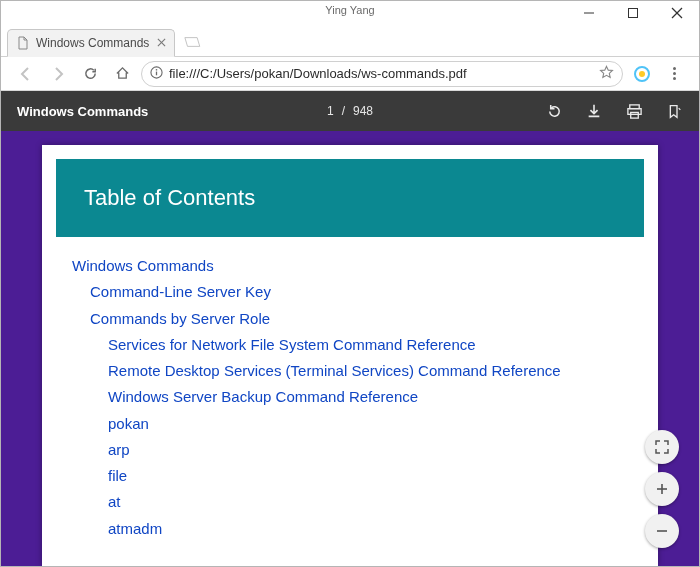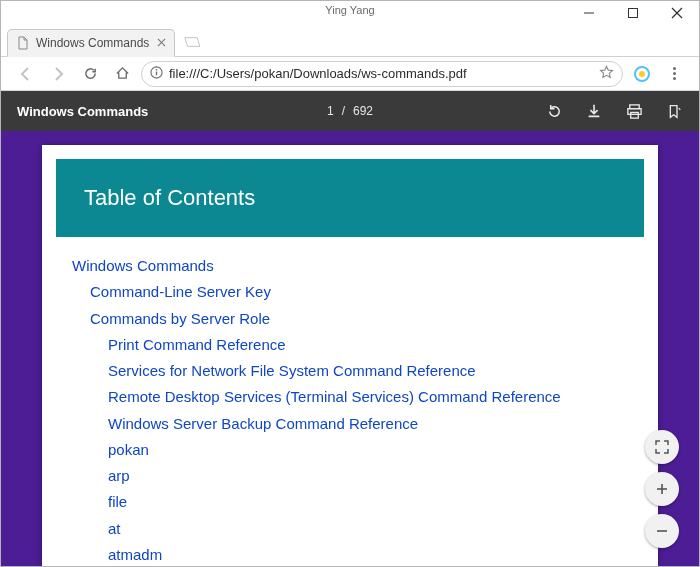--- a/index.html
+++ b/index.html
@@ -148,21 +148,21 @@
           <span></span>
         </div>
     </div>
   </div>
 
   <div class="pdfbar">
     <span class="pdf-title">Windows Commands</span>
     <span class="pdf-page">
       <span>1</span>
       <span>/</span>
-      <span>692</span>
+      <span>948</span>
     </span>
     <div class="pdf-actions">
       <span class="pdf-icn">
         <svg viewBox="0 0 18 18" width="17" height="17">
             <path d="M4 9a5 5 0 1 0 1.6-3.7" fill="none" stroke="currentColor" stroke-width="1.6"></path>
             <path d="M5 2v4h4" fill="none" stroke="currentColor" stroke-width="1.6"></path>
           </svg>
       </span>
       <span class="pdf-icn">
         <svg viewBox="0 0 18 18" width="16" height="16">
@@ -185,21 +185,20 @@
     </div>
   </div>
 
   <div class="viewport">
     <div class="page">
       <div class="toc-banner">Table of Contents</div>
       <div class="toc-body" id="toc-body">
           <div class="lnk lv1">Windows Commands</div>
           <div class="lnk lv2">Command-Line Server Key</div>
           <div class="lnk lv2">Commands by Server Role</div>
-          <div class="lnk lv3">Print Command Reference</div>
           <div class="lnk lv3">Services for Network File System Command Reference</div>
           <div class="lnk lv3">Remote Desktop Services (Terminal Services) Command Reference</div>
           <div class="lnk lv3">Windows Server Backup Command Reference</div>
           <div class="lnk lv3">pokan</div>
           <div class="lnk lv3">arp</div>
           <div class="lnk lv3">file</div>
           <div class="lnk lv3">at</div>
           <div class="lnk lv3">atmadm</div>
         </div>
     </div>

